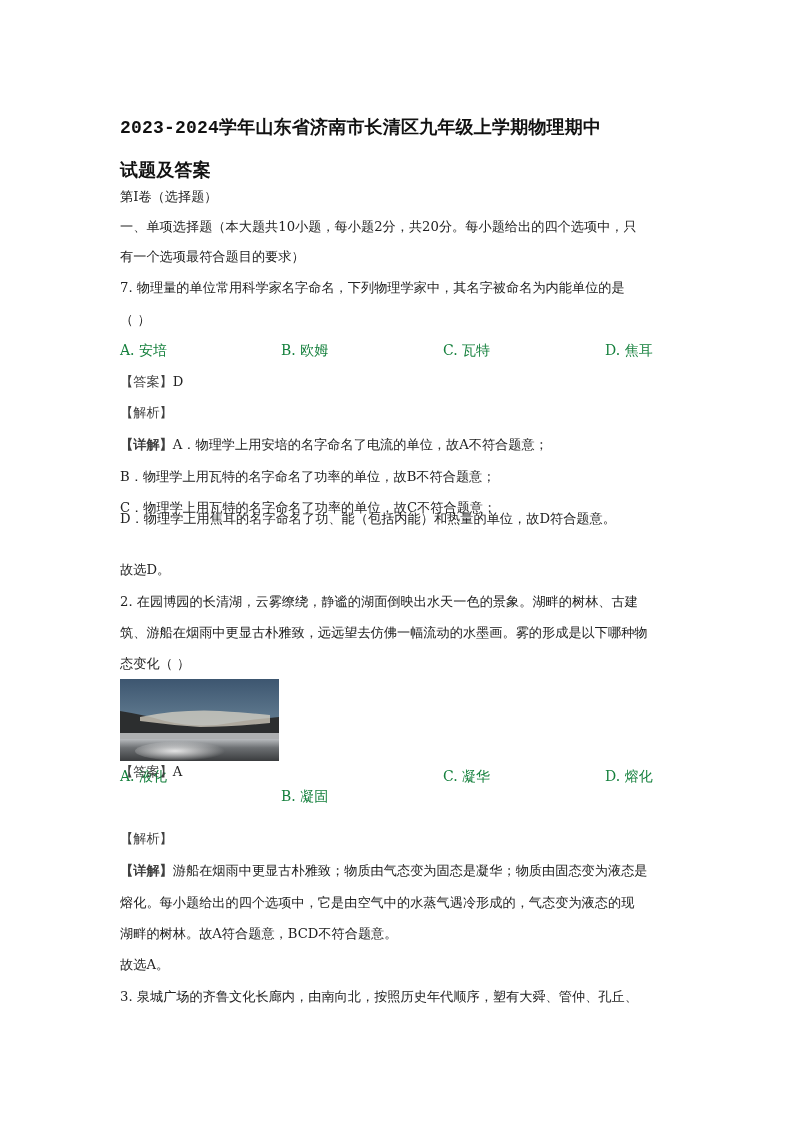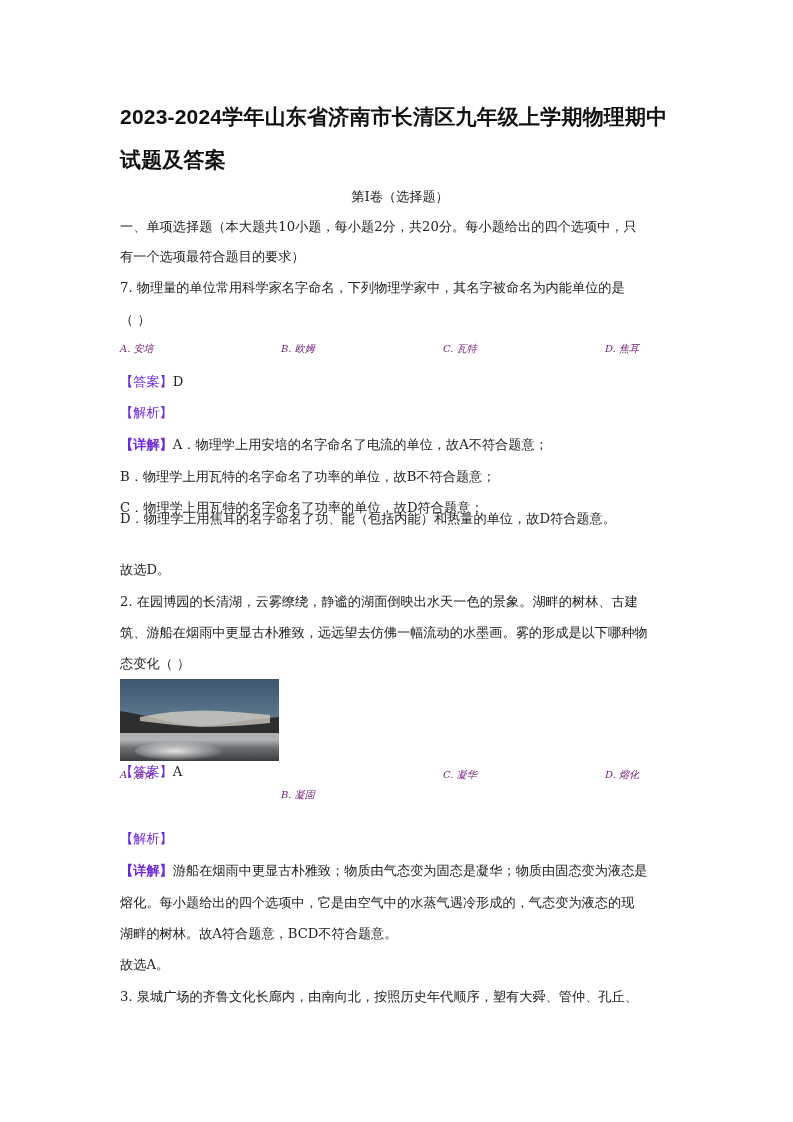--- a/index.html
+++ b/index.html
@@ -1,25 +1,25 @@
 <!DOCTYPE html>
 <html><head>
 <meta charset="utf-8">
 <style>
   html, body { margin: 0; padding: 0; background: #ffffff; }
   body { width: 793px; height: 1122px; position: relative; overflow: hidden;
          font-family: "DejaVu Serif", "Liberation Serif", serif; color: #1a1a1a; }
   .page { position: absolute; left: 120px; top: 0; width: 560px; }
-  .title { position: absolute; left: 0; font-family: Liberation Sans, sans-serif;
-           font-weight: bold; font-size: 21px; letter-spacing: 0.2px; color: #111; white-space: nowrap; }
+  .title { position: absolute; left: 0; font-family: Liberation Mono, monospace;
+           font-weight: bold; font-size: 18px; letter-spacing: 0.2px; color: #111; white-space: nowrap; margin-top: 12px; }
   .line { position: absolute; left: 0; font-size: 13.2px; white-space: nowrap; color: #222; }
-  .center { width: 560px; text-align: center; }
-  .tag { color: #6d28d9; }
-  .tag-dark { color: #6d28d9; font-weight: bold; }
-  .opt { position: absolute; font-size: 10px; white-space: nowrap; color: #701a75; font-style: italic; }
+  .center { width: 560px; text-align: left; }
+  .tag { color: #404040; }
+  .tag-dark { color: #404040; font-weight: bold; }
+  .opt { position: absolute; font-size: 14px; white-space: nowrap; color: #15803d; }
   .photo { position: absolute; left: 0; top: 679px; width: 159px; height: 82px; overflow: hidden; }
 </style>
 </head>
 <body>
 
 <div class="page">
   <div class="title" style="top:103px">2023-2024学年山东省济南市长清区九年级上学期物理期中</div>
   <div class="title" style="top:146px">试题及答案</div>
 
   <div class="line center" style="top:188px">第Ⅰ卷（选择题）</div>
@@ -33,21 +33,21 @@
   <div class="opt" style="top:342px; left:323px">C. 瓦特</div>
   <div class="opt" style="top:342px; left:485px">D. 焦耳</div>
   <div class="line" style="top:373px">
     <span class="tag">【答案】</span><span>D</span>
   </div>
   <div class="line tag" style="top:404px">【解析】</div>
   <div class="line" style="top:436px">
     <span class="tag-dark">【详解】</span><span>A．物理学上用安培的名字命名了电流的单位，故A不符合题意；</span>
   </div>
   <div class="line" style="top:468px">B．物理学上用瓦特的名字命名了功率的单位，故B不符合题意；</div>
-  <div class="line" style="top:499px">C．物理学上用瓦特的名字命名了功率的单位，故D符合题意；</div>
+  <div class="line" style="top:499px">C．物理学上用瓦特的名字命名了功率的单位，故C不符合题意；</div>
   <div class="line" style="top:510px">D．物理学上用焦耳的名字命名了功、能（包括内能）和热量的单位，故D符合题意。</div>
   <div class="line" style="top:561px">故选D。</div>
 
   <div class="line" style="top:593px">2. 在园博园的长清湖，云雾缭绕，静谧的湖面倒映出水天一色的景象。湖畔的树林、古建</div>
   <div class="line" style="top:624px">筑、游船在烟雨中更显古朴雅致，远远望去仿佛一幅流动的水墨画。雾的形成是以下哪种物</div>
   <div class="line" style="top:655px">态变化（      ）</div>
 
   <div class="photo">
     <svg width="159" height="82" viewBox="0 0 159 82" xmlns="http://www.w3.org/2000/svg">
       <defs>

